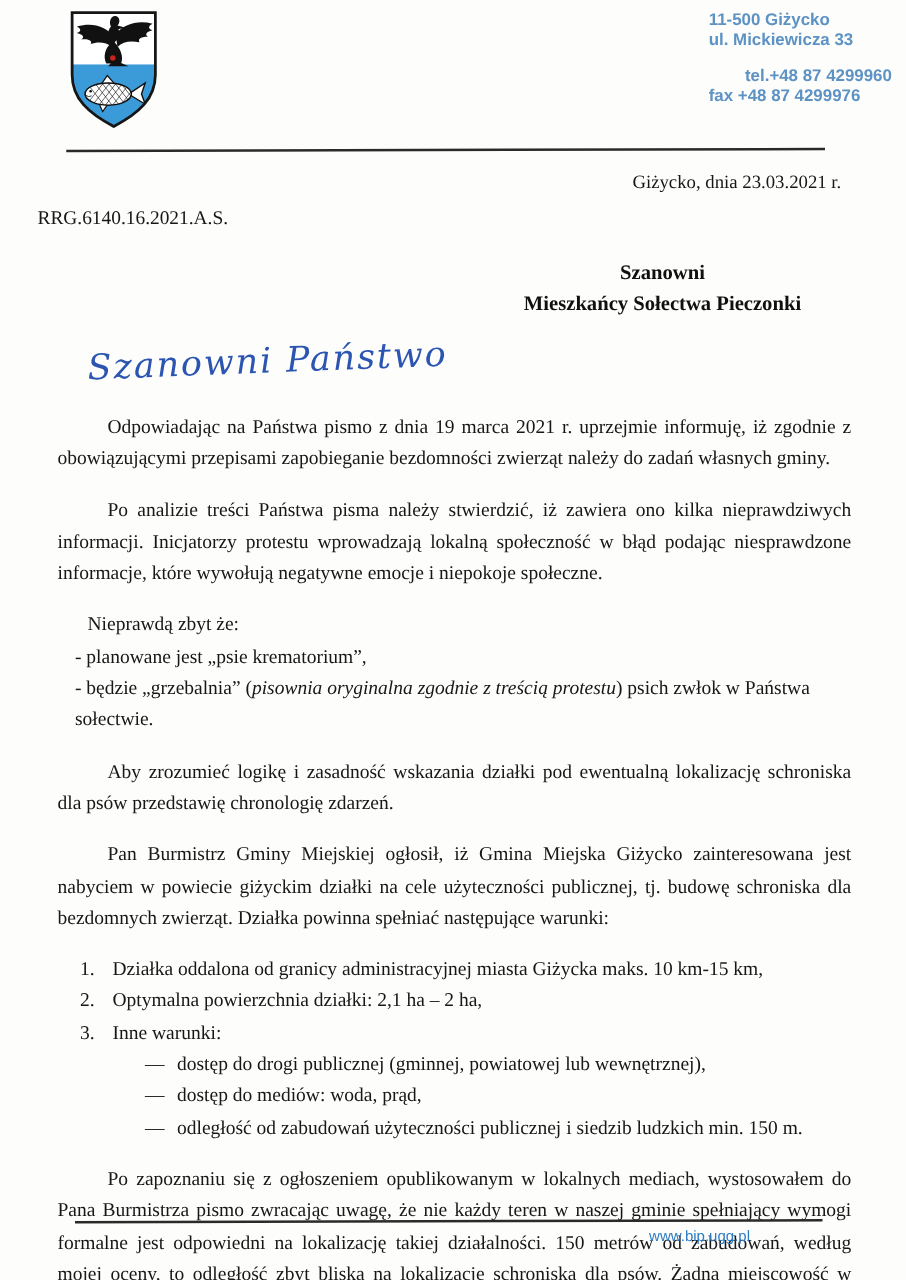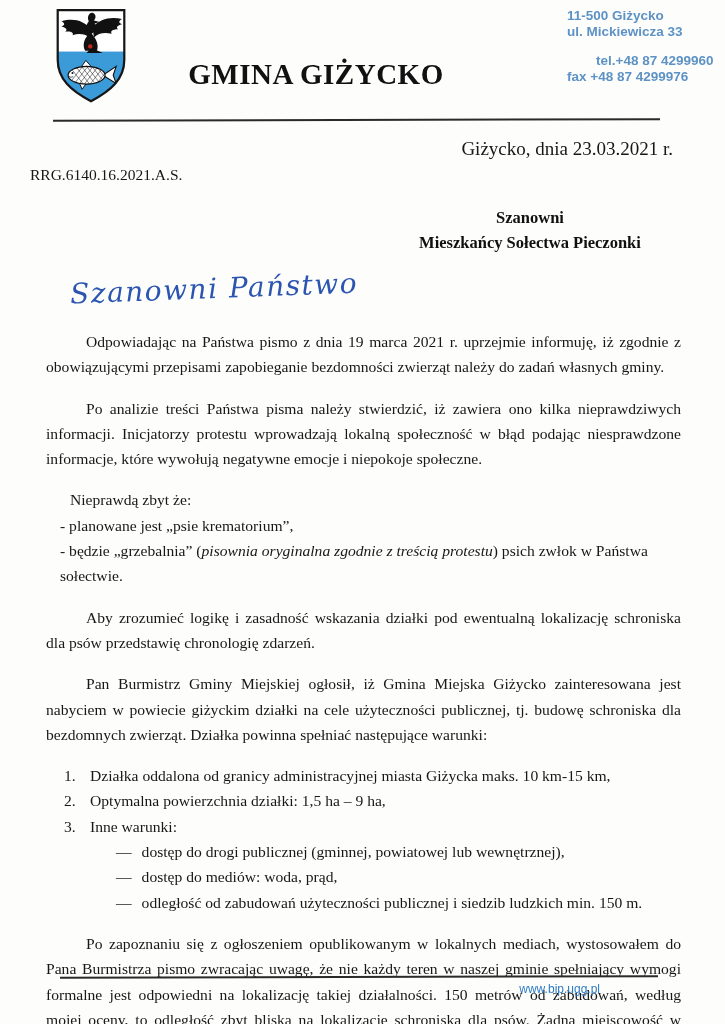--- a/index.html
+++ b/index.html
@@ -24,21 +24,21 @@
     font-size:13.5px;line-height:15.5px;
     color:#5d92c4;
     font-weight:bold;
   }
   .contact .group2{margin-top:14px;margin-left:29px;}
   .header-rule{
     position:absolute;left:53px;top:119px;width:607px;height:2px;
     background:#2a2a2a;transform:rotate(-0.15deg);
   }
   
-  .date-line{position:absolute;right:52px;top:138px;font-size:19px;}
+  .date-line{position:absolute;right:52px;top:138px;font-size:15px;}
   .ref-line{position:absolute;left:30px;top:166px;font-size:15.5px;}
   .addressee{
     position:absolute;left:330px;top:205px;width:400px;
     text-align:center;font-weight:bold;font-size:16.5px;line-height:25px;
     color:#101010;
   }
   
   .handwriting{
     position:absolute;left:70px;top:272px;
     font-family:"DejaVu Serif", serif;
@@ -120,21 +120,20 @@
             <path d="M77,80 l-22,28"></path>
         </g>
         <circle cx="25" cy="90" r="1.4" fill="#111111"></circle>
         <path d="M19,94 q4,3 7,1" stroke="#111111" stroke-width="0.9" fill="none"></path>
       </g>
 
       <path d="M5,5 H95 V72 C95,98 77,114 50,128 C23,114 5,98 5,72 Z" fill="none" stroke="#161616" stroke-width="3"></path>
     </svg>
   </div>
 
-  <div class="org-title">GMINA GIŻYCKO</div>
   <div class="contact">
     <div>11-500 Giżycko</div>
     <div>ul. Mickiewicza 33</div>
     <div class="group2">tel.+48 87 4299960</div>
     <div>fax +48 87 4299976</div>
   </div>
   <div class="header-rule"></div>
 
   <div class="date-line">Giżycko, dnia 23.03.2021 r.</div>
   <div class="ref-line">RRG.6140.16.2021.A.S.</div>
@@ -154,21 +153,21 @@
     <p class="dash-line"><span>- będzie „grzebalnia” (</span><i>pisownia oryginalna zgodnie z treścią protestu</i><span>) psich zwłok w Państwa sołectwie.</span></p>
     <p class="para">Aby zrozumieć logikę i zasadność wskazania działki pod ewentualną lokalizację schroniska dla psów przedstawię chronologię zdarzeń.</p>
     <p class="para">Pan Burmistrz Gminy Miejskiej ogłosił, iż Gmina Miejska Giżycko zainteresowana jest nabyciem w powiecie giżyckim działki na cele użyteczności publicznej, tj. budowę schroniska dla bezdomnych zwierząt. Działka powinna spełniać następujące warunki:</p>
 
     <div class="num-row">
       <span class="num">1.</span>
       <span>Działka oddalona od granicy administracyjnej miasta Giżycka maks. 10 km-15 km,</span>
     </div>
     <div class="num-row">
       <span class="num">2.</span>
-      <span>Optymalna powierzchnia działki: 1,5 ha – 9 ha,</span>
+      <span>Optymalna powierzchnia działki: 2,1 ha – 2 ha,</span>
     </div>
     <div class="num-row">
       <span class="num">3.</span>
       <span>Inne warunki:</span>
     </div>
 
     <div class="sub-row">
       <span class="subdash">—</span>
       <span>dostęp do drogi publicznej (gminnej, powiatowej lub wewnętrznej),</span>
     </div>

